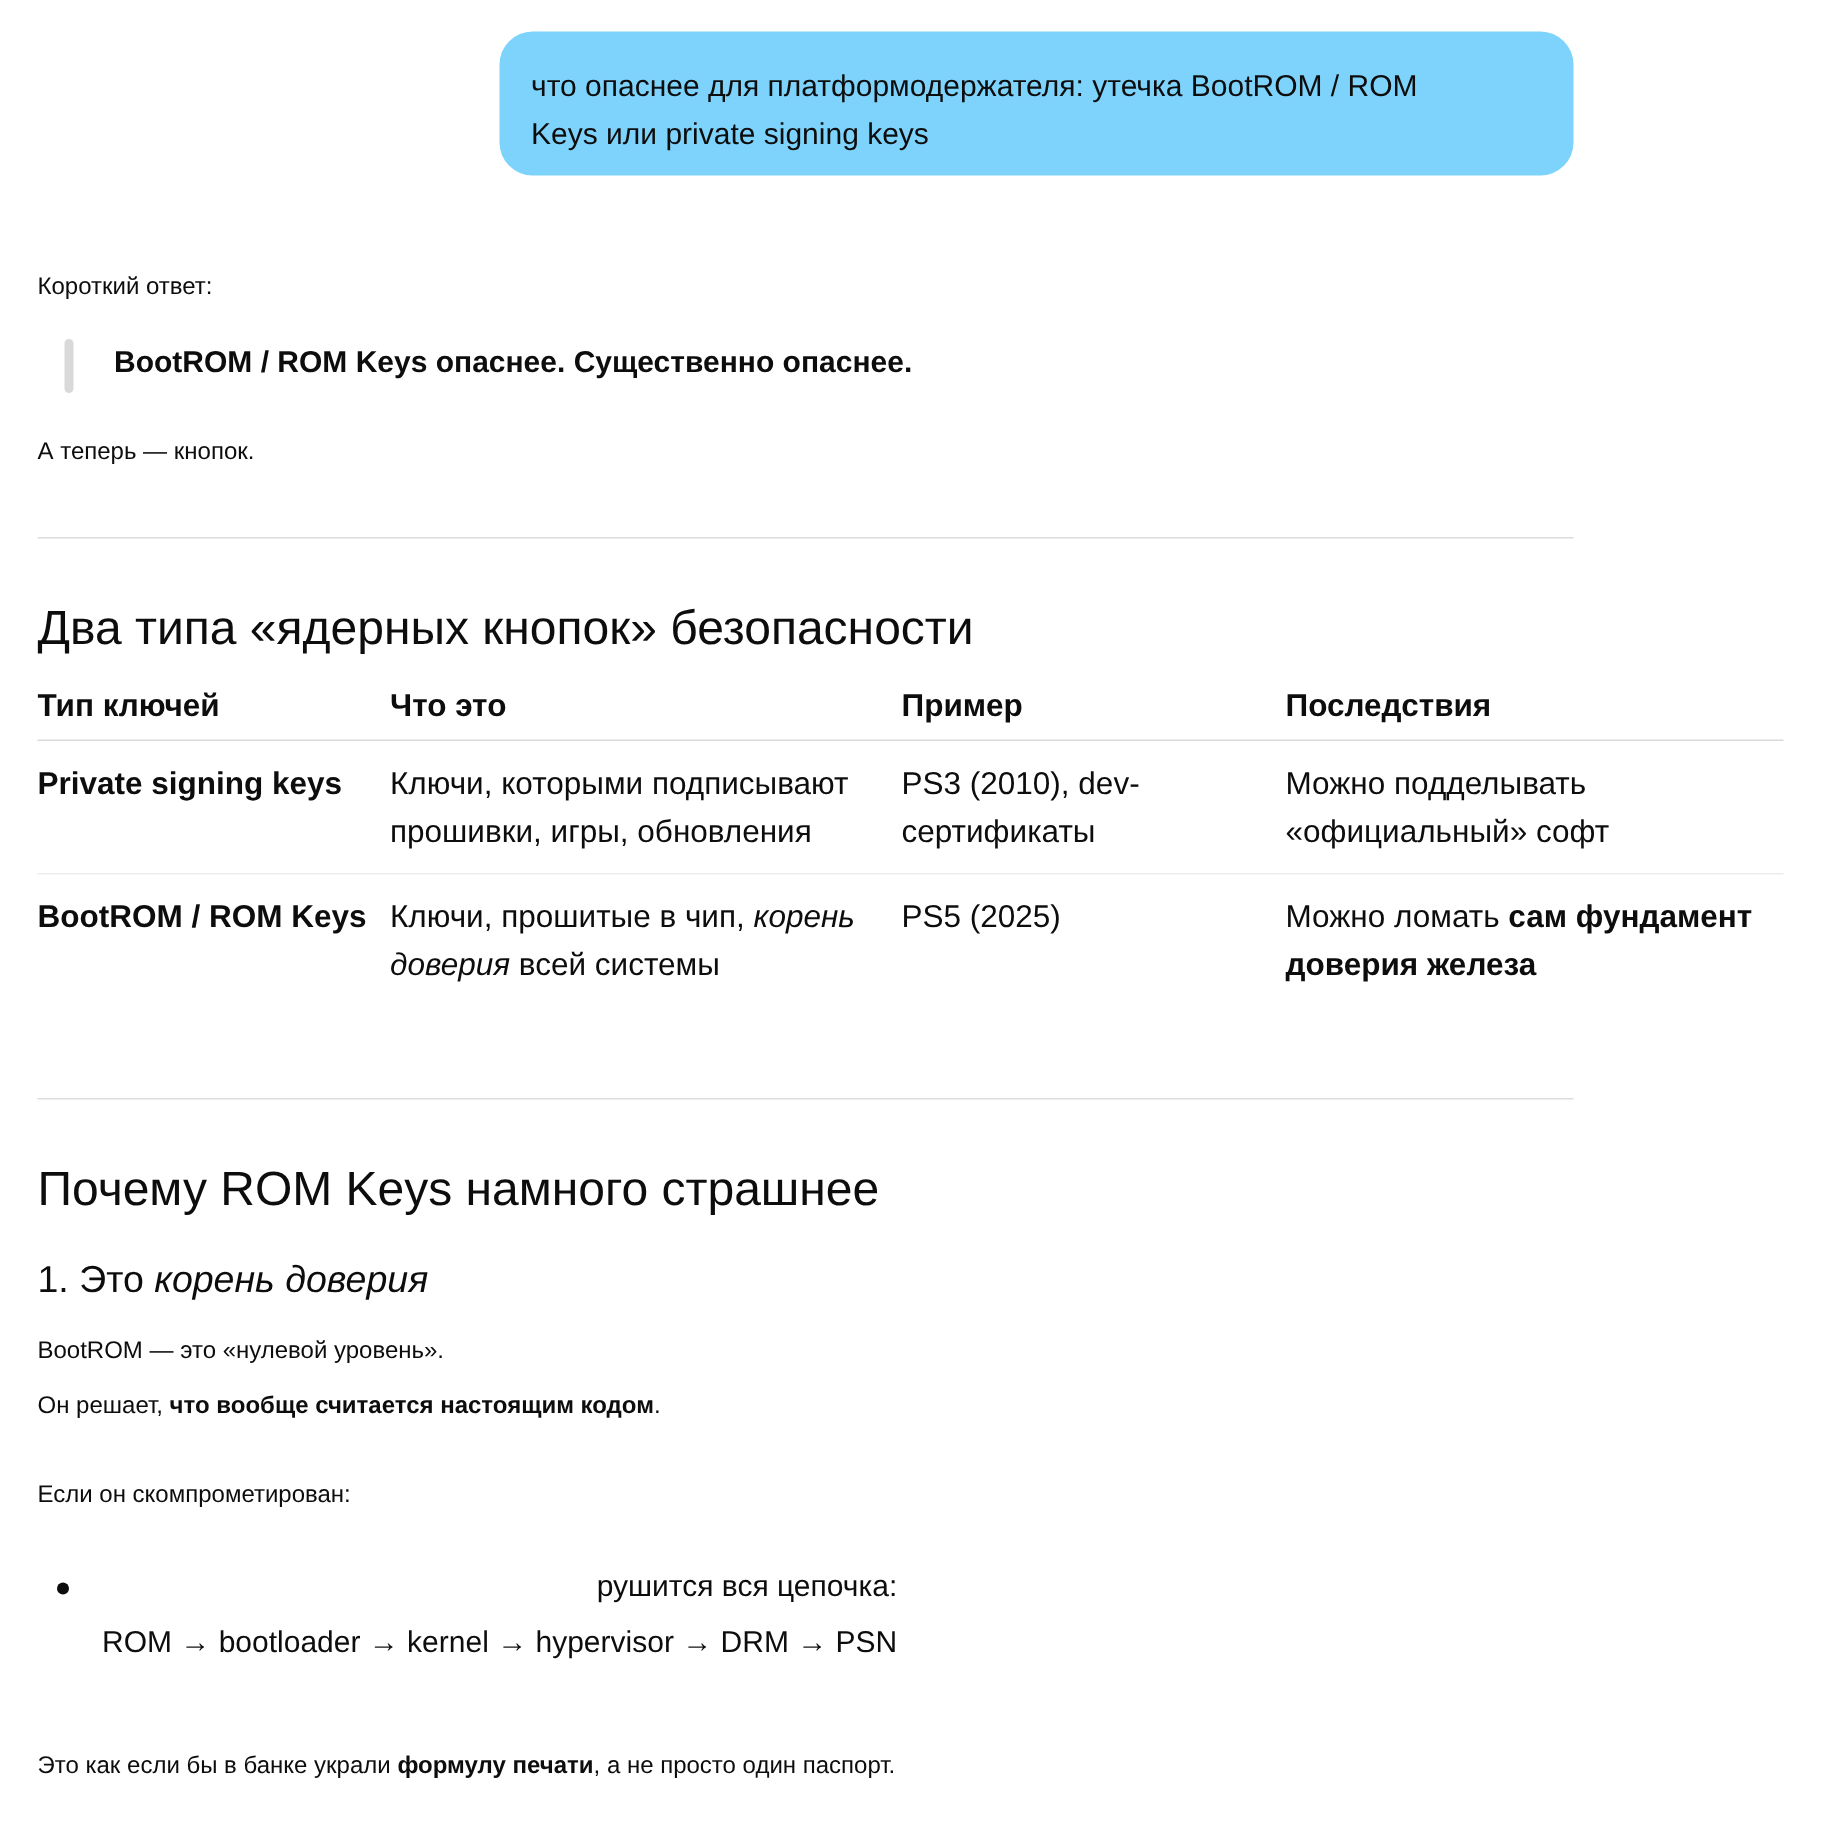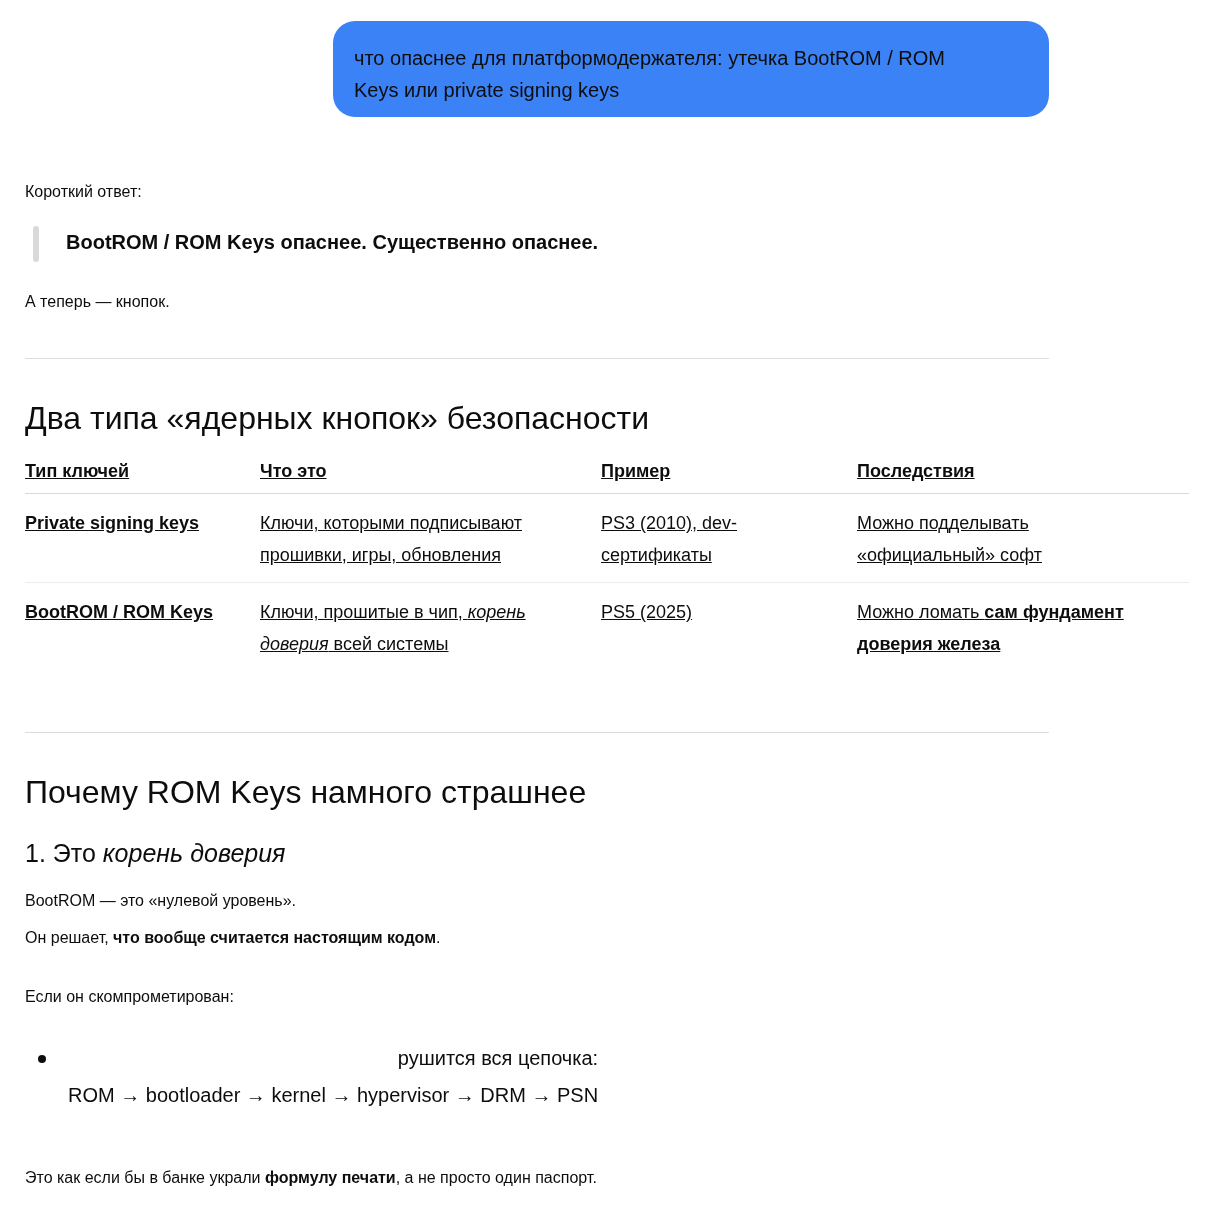--- a/index.html
+++ b/index.html
@@ -3,37 +3,37 @@
 <meta charset="utf-8">
 <style>
   html, body { margin: 0; padding: 0; background: #ffffff; }
   body {
     width: 1214px; height: 1232px; overflow: hidden; position: relative;
     font-family: "Liberation Sans", "DejaVu Sans", sans-serif;
     color: #0d0d0d;
   }
   .user-bubble {
     position: absolute; left: 333px; top: 21px; width: 716px; height: 96px;
-    box-sizing: border-box; background: #3b82f6; border-radius: 22px;
+    box-sizing: border-box; background: #7dd3fc; border-radius: 22px;
     padding: 21px 22px 0 21px;
     font-size: 20px; line-height: 32px;
   }
   .content { position: absolute; left: 25px; top: 0; width: 1164px; }
   .p { position: absolute; left: 0; font-size: 16px; line-height: 32px; white-space: nowrap; }
   .quote {
-    position: absolute; left: 8px; top: 224px; height: 38px; width: 1000px;
+    position: absolute; left: 18px; top: 224px; height: 38px; width: 1000px;
   }
   .quote-bar { position: absolute; left: 0; top: 2px; width: 6px; height: 36px; border-radius: 3px; background: #d9d9d9; }
   .quote-text { position: absolute; left: 33px; top: 2px; font-size: 20px; line-height: 32px; font-weight: bold; white-space: nowrap; }
   .hr { position: absolute; left: 0; width: 1024px; height: 1px; background: #dcdcdc; }
   .h2 { position: absolute; left: 0; font-size: 32px; font-weight: normal; line-height: 40px; white-space: nowrap; }
   .h3 { position: absolute; left: 0; font-size: 25px; font-weight: normal; line-height: 32px; white-space: nowrap; text-align: right; }
   table.kt {
     position: absolute; left: 0; top: 452px; width: 1164px;
-    border-collapse: collapse; font-size: 18px; line-height: 32px; text-decoration: underline;
+    border-collapse: collapse; font-size: 21px; line-height: 32px;
   }
   table.kt th { text-align: left; font-weight: bold; padding: 3px 0 6px 0; border-bottom: 1px solid #d9d9d9; vertical-align: top; }
   table.kt td { padding: 13px 0 11px 0; vertical-align: top; border-bottom: 1px solid #ececec; }
   table.kt tr:last-child td { border-bottom: none; }
   .c1 { width: 235px; } .c2 { width: 341px; } .c3 { width: 256px; }
   .b { font-weight: bold; } .i { font-style: italic; }
   ul.bl { position: absolute; left: 0; top: 1040px; margin: 0; padding: 0; list-style: none; font-size: 20px; line-height: 37px; text-align: right; }
   ul.bl li { position: relative; padding-left: 43px; white-space: nowrap; }
   ul.bl li .dot { position: absolute; left: 13px; top: 15px; width: 8px; height: 8px; border-radius: 50%; background: #0d0d0d; }
 </style>

